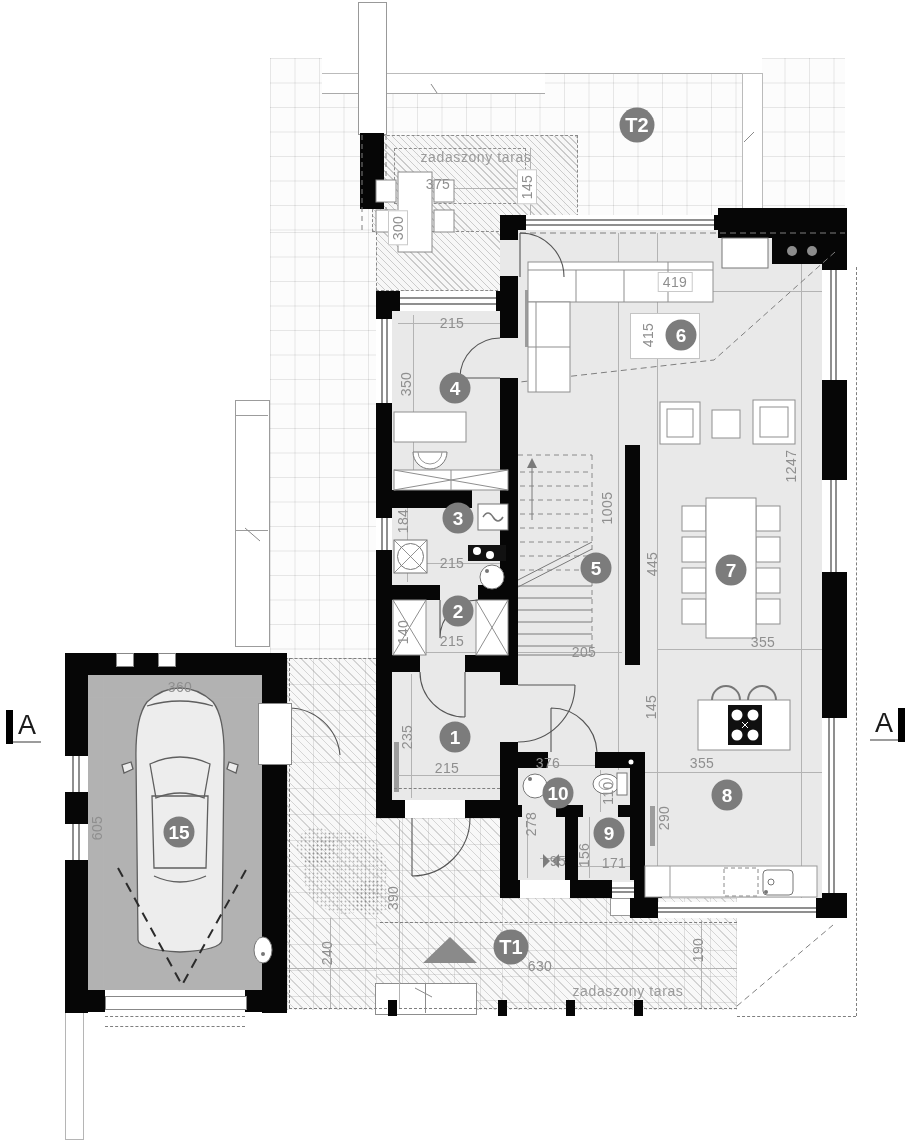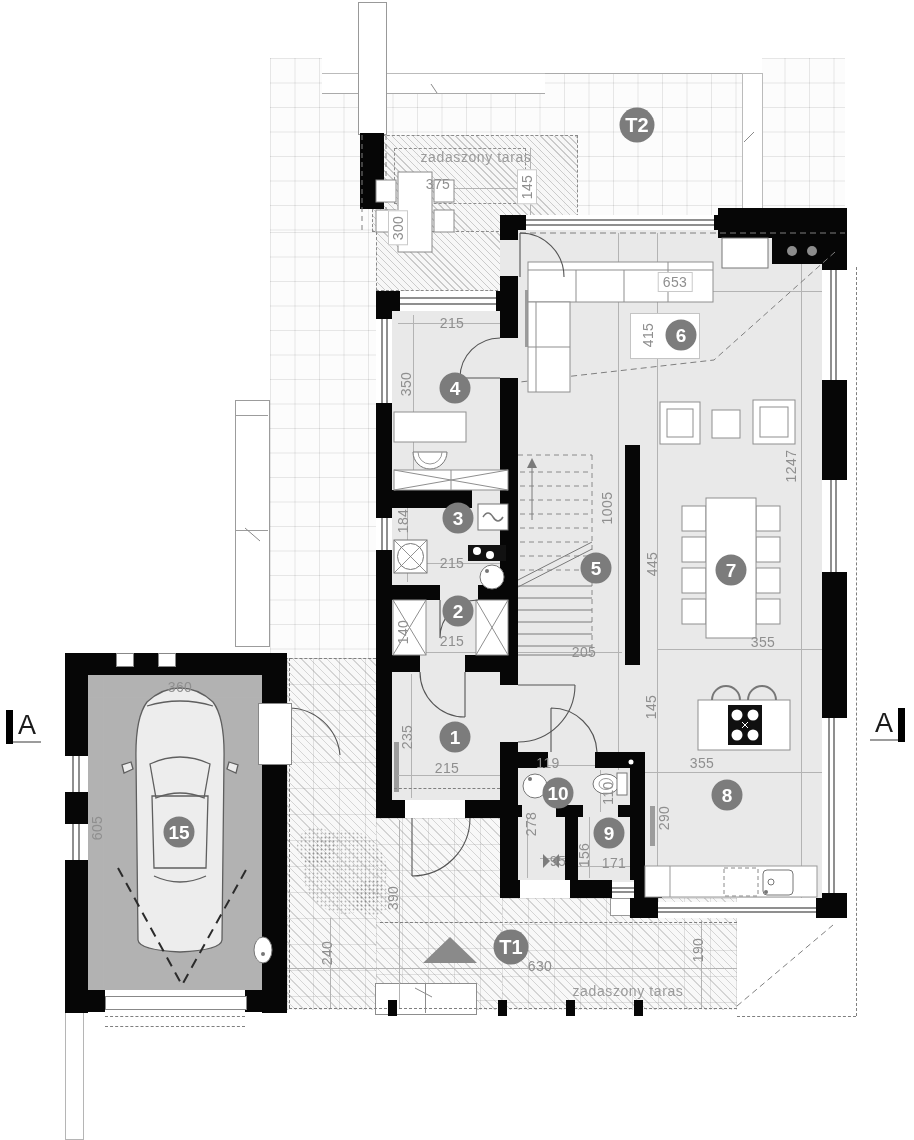--- a/index.html
+++ b/index.html
@@ -377,36 +377,36 @@
 
     <path d="M245,528 L260,541 M415,988 L432,997 M744,142 l10,-10 M431,84 l6,9" stroke="#8a8a8a" fill="none"></path>
   </svg>
 
   <div class="lbl ter" style="left:476px;top:157px;">zadaszony taras</div>
   <div class="lbl" style="left:438px;top:184px;">375</div>
   <div class="lbl v box" style="left:527px;top:187px;">145</div>
   <div class="lbl v box" style="left:398px;top:228px;">300</div>
 
   <div class="plate" style="left:630px;top:313px;width:68px;height:44px;"></div>
-  <div class="lbl box" style="left:675px;top:282px;">653</div>
+  <div class="lbl box" style="left:675px;top:282px;">419</div>
   <div class="lbl v" style="left:648px;top:335px;">415</div>
   <div class="lbl" style="left:452px;top:323px;">215</div>
   <div class="lbl v" style="left:406px;top:384px;">350</div>
   <div class="lbl v" style="left:403px;top:521px;">184</div>
   <div class="lbl" style="left:452px;top:563px;">215</div>
   <div class="lbl v" style="left:403px;top:632px;">140</div>
   <div class="lbl" style="left:452px;top:641px;">215</div>
   <div class="lbl v" style="left:607px;top:508px;">1005</div>
   <div class="lbl" style="left:584px;top:652px;">205</div>
   <div class="lbl v" style="left:652px;top:564px;">445</div>
   <div class="lbl" style="left:763px;top:642px;">355</div>
   <div class="lbl v" style="left:791px;top:466px;">1247</div>
   <div class="lbl v" style="left:407px;top:737px;">235</div>
   <div class="lbl" style="left:447px;top:768px;">215</div>
-  <div class="lbl" style="left:548px;top:763px;">119</div>
+  <div class="lbl" style="left:548px;top:763px;">376</div>
   <div class="lbl v" style="left:608px;top:793px;">110</div>
   <div class="lbl v" style="left:531px;top:824px;">278</div>
   <div class="lbl" style="left:558px;top:861px;text-align:right;">95</div>
   <div class="lbl v" style="left:584px;top:855px;">156</div>
   <div class="lbl" style="left:614px;top:863px;">171</div>
   <div class="lbl v" style="left:664px;top:818px;">290</div>
   <div class="lbl" style="left:702px;top:763px;">355</div>
   <div class="lbl v" style="left:651px;top:707px;">145</div>
 
   <div class="lbl" style="left:180px;top:687px;">360</div>

